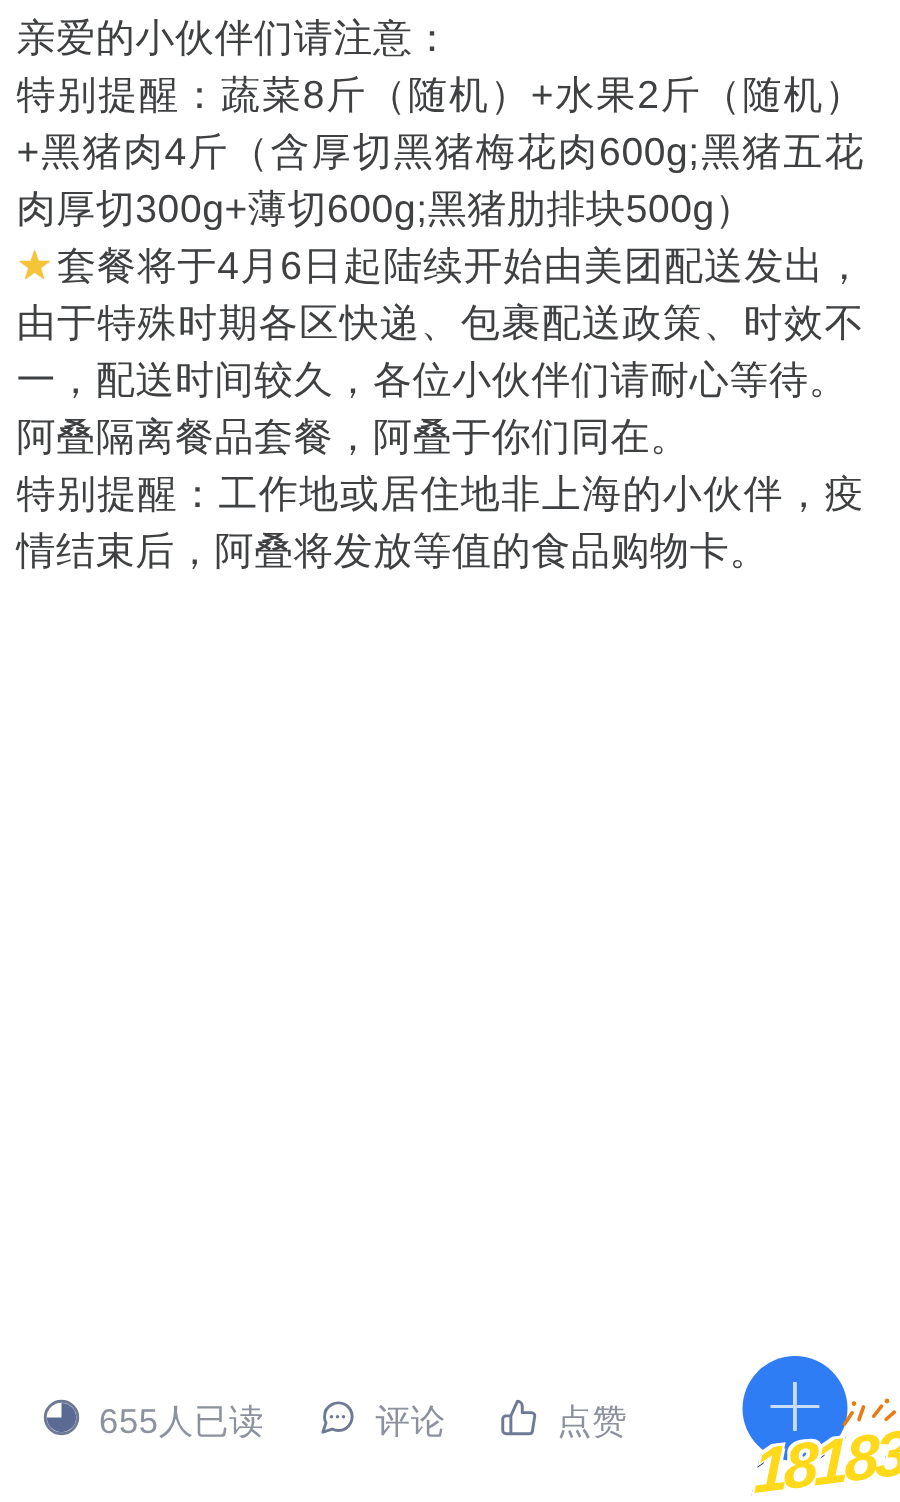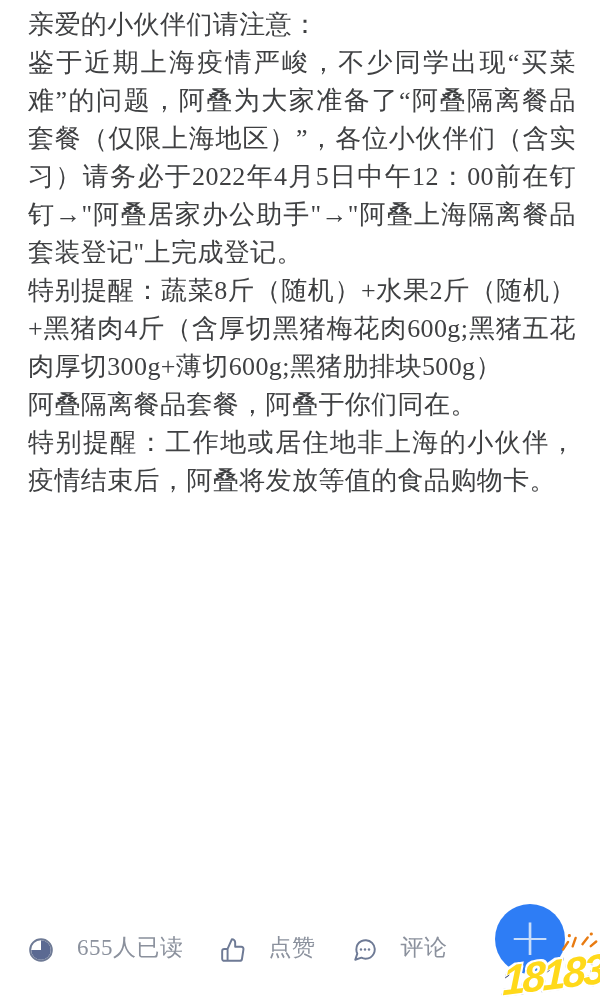--- a/index.html
+++ b/index.html
@@ -17,22 +17,21 @@
   body{
     background:#ffffff;
     font-family:"Liberation Sans","DejaVu Sans",sans-serif;
     position:relative;
     overflow:hidden;
   }
   .page{
     width:600px;height:1001px;position:relative;background:#ffffff;
   }
   .content{
-    padding:6px 24px 0 28px;
-    font-family:Liberation Serif, serif;
+    padding:6px 24px 0 11px;
   }
   .para{
     font-size:26px;
     line-height:38px;
     color:var(--body-text);
     letter-spacing:0.4px;
     font-weight:400;
     text-align:justify;
     text-justify:inter-ideograph;
   }
@@ -45,24 +44,23 @@
   .footer{
     position:absolute;
     left:28px;
     top:932px;
     display:flex;
     align-items:center;
     gap:36px;
   }
   .footer-item{
     display:flex;
-    align-items:flex-end;
-    gap:23px;
+    align-items:flex-start;
+    gap:12px;
     cursor:pointer;
-    font-family:Liberation Serif, serif;
   }
   .footer-item svg{display:block;}
   .footer-label{
     font-size:23px;
     color:var(--footer-text);
     letter-spacing:0.5px;
   }
   .fab{
     position:absolute;
     left:495px;
@@ -117,51 +115,51 @@
   }
 </style>
 </head>
 <body>
 
 <div class="page">
 
   <div class="content">
 
   <p class="para">亲爱的小伙伴们请注意：</p>
-      <p class="para">鉴于近期上海疫情严峻，不少同学出现“买菜难”的问题，阿叠为大家准备了“阿叠隔离餐品套餐（仅限上海地区）”，各位小伙伴们（含实习）请务必于2022年4月5日中午12：00前在钉钉→"阿叠居家办公助手"→"阿叠上海隔离餐品套装登记"上完成登记。</p>
       <p class="para">特别提醒：蔬菜8斤（随机）+水果2斤（随机）+黑猪肉4斤（含厚切黑猪梅花肉600g;黑猪五花肉厚切300g+薄切600g;黑猪肋排块500g）</p>
+      <p class="para"><span class="star">★</span>套餐将于4月6日起陆续开始由美团配送发出，由于特殊时期各区快递、包裹配送政策、时效不一，配送时间较久，各位小伙伴们请耐心等待。</p>
       <p class="para">阿叠隔离餐品套餐，阿叠于你们同在。</p>
       <p class="para">特别提醒：工作地或居住地非上海的小伙伴，疫情结束后，阿叠将发放等值的食品购物卡。</p>
     </div>
 
   <div class="footer">
 
     <div class="footer-item">
       <svg width="26" height="26" viewBox="0 0 24 24">
         <circle cx="12" cy="12" r="10" fill="none" stroke="var(--footer-icon)" stroke-width="1.8"></circle>
         <path d="M12 12 L12 3 A9 9 0 1 1 3 12 Z" fill="var(--pie-fill)"></path>
       </svg>
       <span class="footer-label">655人已读</span>
     </div>
 
     <div class="footer-item">
       <svg width="26" height="26" viewBox="0 0 24 24">
-        <path d="M14 9V5a3 3 0 0 0-3-3l-4 9v11h11.28a2 2 0 0 0 2-1.7l1.38-9a2 2 0 0 0-2-2.3zM7 22H4a2 2 0 0 1-2-2v-7a2 2 0 0 1 2-2h3" fill="none" stroke="var(--footer-icon)" stroke-width="1.8" stroke-linejoin="round" stroke-linecap="round"></path>
-      </svg>
-      <span class="footer-label">点赞</span>
-    </div>
-
-    <div class="footer-item">
-      <svg width="26" height="26" viewBox="0 0 24 24">
         <path d="M21 11.5a8.38 8.38 0 0 1-.9 3.8 8.5 8.5 0 0 1-7.6 4.7 8.38 8.38 0 0 1-3.8-.9L3 21l1.9-5.7a8.38 8.38 0 0 1-.9-3.8 8.5 8.5 0 0 1 4.7-7.6 8.38 8.38 0 0 1 3.8-.9h.5a8.48 8.48 0 0 1 8 8v.5z" fill="none" stroke="var(--footer-icon)" stroke-width="1.8" stroke-linejoin="round"></path>
         <circle cx="8.3" cy="11.5" r="1.1" fill="var(--footer-icon)"></circle>
         <circle cx="12" cy="11.5" r="1.1" fill="var(--footer-icon)"></circle>
         <circle cx="15.7" cy="11.5" r="1.1" fill="var(--footer-icon)"></circle>
       </svg>
       <span class="footer-label">评论</span>
+    </div>
+
+    <div class="footer-item">
+      <svg width="26" height="26" viewBox="0 0 24 24">
+        <path d="M14 9V5a3 3 0 0 0-3-3l-4 9v11h11.28a2 2 0 0 0 2-1.7l1.38-9a2 2 0 0 0-2-2.3zM7 22H4a2 2 0 0 1-2-2v-7a2 2 0 0 1 2-2h3" fill="none" stroke="var(--footer-icon)" stroke-width="1.8" stroke-linejoin="round" stroke-linecap="round"></path>
+      </svg>
+      <span class="footer-label">点赞</span>
     </div>
 
   </div>
 
   <button class="fab">
     <span class="plus">+</span>
   </button>
 
   <div class="logo">
     <svg class="sparks" width="44" height="26" viewBox="0 0 44 26">

